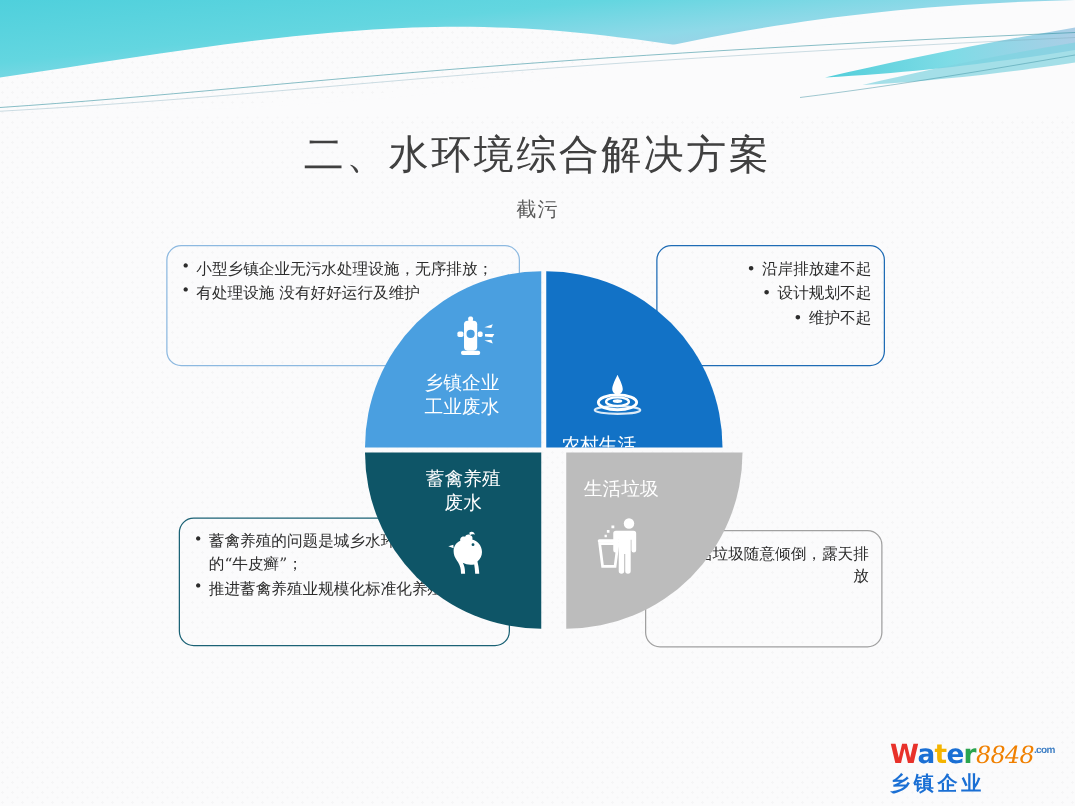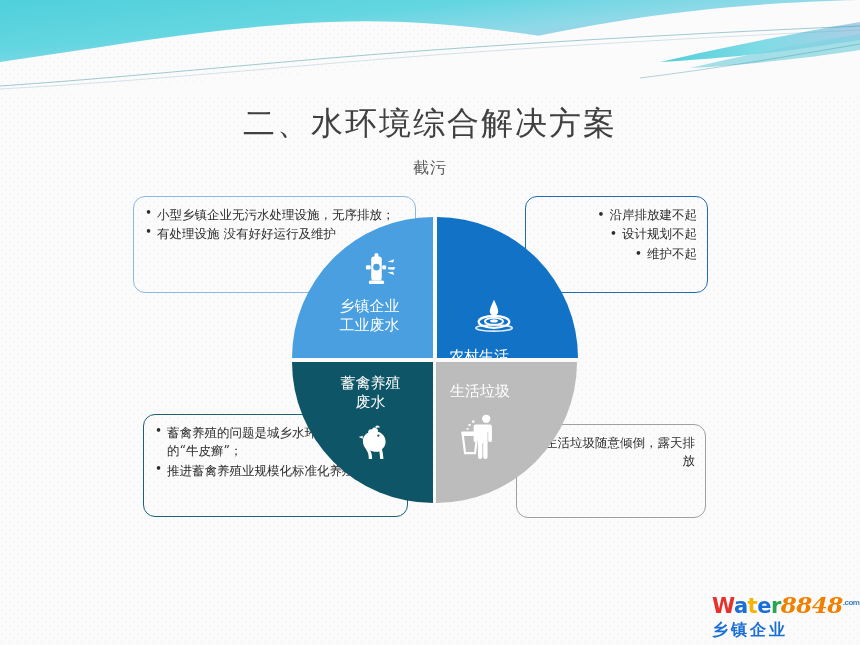--- a/index.html
+++ b/index.html
@@ -119,21 +119,21 @@
   }
   .quad {
     position: absolute;
     width: 141px;
     height: 141px;
     overflow: hidden;
   }
   #quad-tl { left: 0;     top: 0;     background: #4a9fe0; border-radius: 141px 0 0 0; }
   #quad-tr { left: 145px; top: 0;     background: #1272c6; border-radius: 0 141px 0 0; }
   #quad-bl { left: 0;     top: 145px; background: #0e5567; border-radius: 0 0 0 141px; }
-  #quad-br { left: 144px; top: 145px; background: #bcbcbc; border-radius: 0 0 141px 0; }
+  #quad-br { left: 161px; top: 145px; background: #bcbcbc; border-radius: 0 0 141px 0; }
 
   .quad-inner {
     position: absolute;
     left: 0; top: 0;
     width: 141px;
     height: 141px;
     display: flex;
     flex-direction: column;
     align-items: center;
     justify-content: center;
@@ -181,22 +181,22 @@
     white-space: nowrap;
   }
   #logo-word .l1 { color: #e8312a; }
   #logo-word .l2 { color: #1a6fd4; }
   #logo-word .l3 { color: #f4b400; }
   #logo-word .l4 { color: #1a6fd4; }
   #logo-word .l5 { color: #2aa44f; }
   #logo-num {
     font-family: "DejaVu Serif", "Liberation Serif", serif;
     font-style: italic;
-    font-weight: bold;
-    font-size: 23px;
+    font-weight: normal;
+    font-size: 19px;
     color: #f08000;
     letter-spacing: -0.5px;
   }
   #logo-dotcom {
     font-family: Liberation Sans, sans-serif;
     font-size: 8px;
     color: #3d7ec4;
     vertical-align: super;
   }
   #logo-cn {

